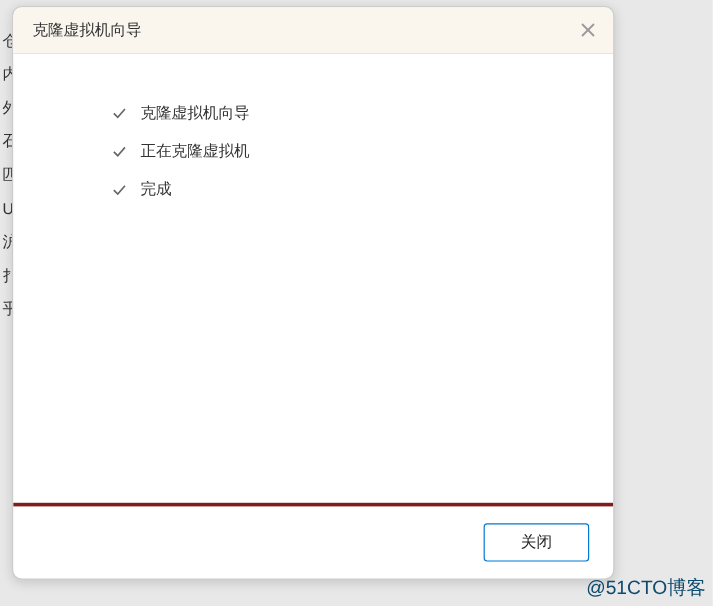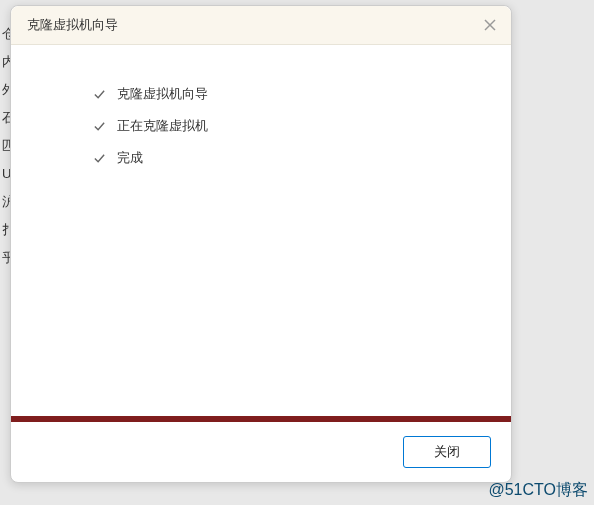--- a/index.html
+++ b/index.html
@@ -105,21 +105,21 @@
       align-items: center;
       justify-content: center;
       flex-shrink: 0;
     }
     .check-icon svg {
       width: 13px;
       height: 13px;
     }
     .dialog-footer {
       padding: 14px 20px;
-      border-top: 6px solid #7f1d1d;
+      border-top: 3px solid #7f1d1d;
       display: flex;
       justify-content: flex-end;
     }
     .btn {
       min-width: 88px;
       padding: 6px 20px;
       font-size: 13px;
       border: 1px solid #0078d4;
       background: #ffffff;
       color: #222;

